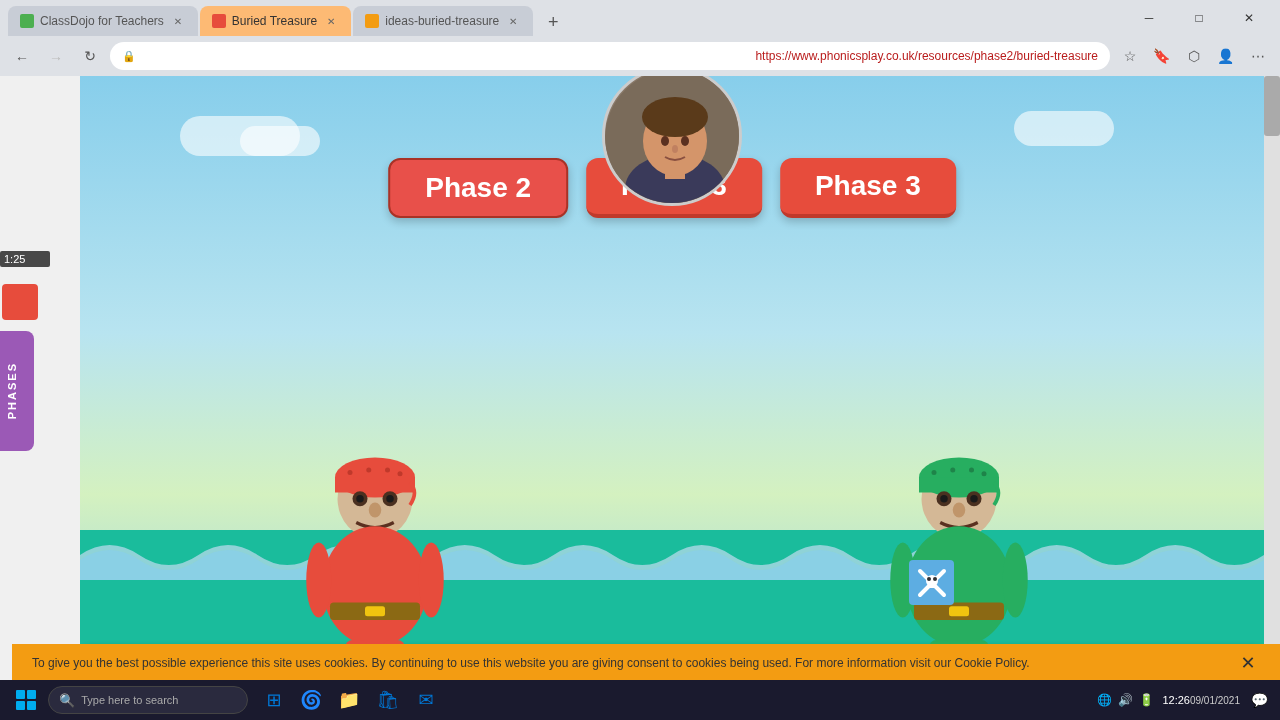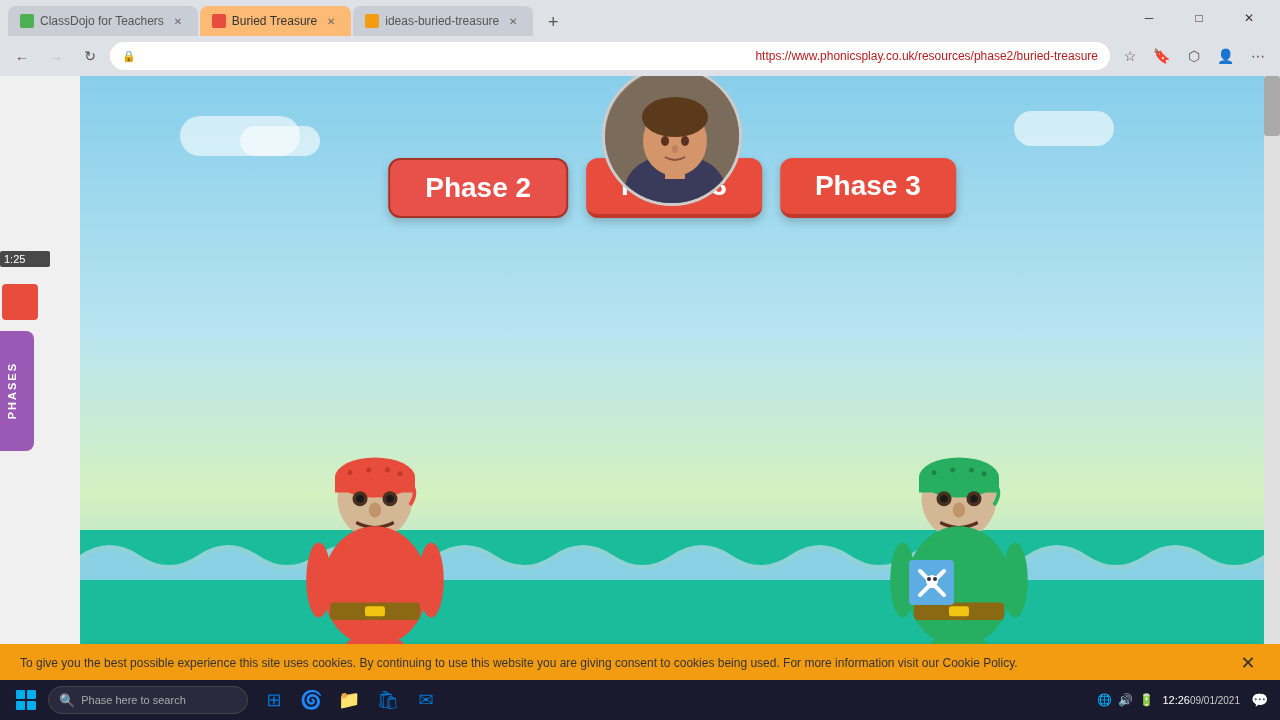--- a/index.html
+++ b/index.html
@@ -369,21 +369,21 @@
       width: 16px;
       height: 60px;
       background: #aaa;
       border-radius: 3px;
     }
 
     
     .cookie-banner {
       position: absolute;
       bottom: 38px;
-      left: 0;
+      left: 12px;
       right: 0;
       background: #f39c12;
       height: 38px;
       display: flex;
       align-items: center;
       padding: 0 20px;
       gap: 10px;
       z-index: 100;
     }
     .cookie-text {
@@ -746,21 +746,21 @@
   <div class="taskbar-start">
     <div class="win-logo">
       <div class="win-logo-cell" style="background:#00adef;"></div>
       <div class="win-logo-cell" style="background:#00adef;"></div>
       <div class="win-logo-cell" style="background:#00adef;"></div>
       <div class="win-logo-cell" style="background:#00adef;"></div>
     </div>
   </div>
   <div class="taskbar-search">
     <span style="color:#aaa; font-size:13px;">🔍</span>
-    <span class="taskbar-search-text">Phase here to search</span>
+    <span class="taskbar-search-text">Type here to search</span>
   </div>
   <div class="taskbar-apps">
     <div class="taskbar-app" style="color:#0078d7;">⊞</div>
     <div class="taskbar-app" style="color:#0078d7;">🌀</div>
     <div class="taskbar-app" style="color:#f0a800;">📁</div>
     <div class="taskbar-app" style="color:#0078d7;">🛍</div>
     <div class="taskbar-app" style="color:#0078d7;">✉</div>
   </div>
   <div class="taskbar-right">
     <div class="taskbar-sys">

